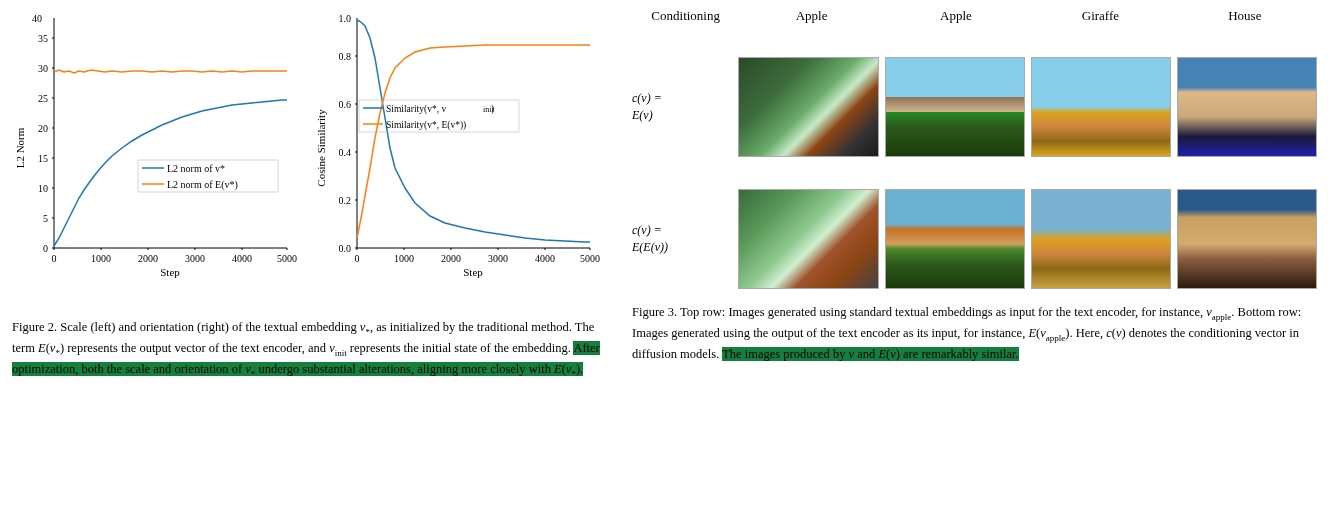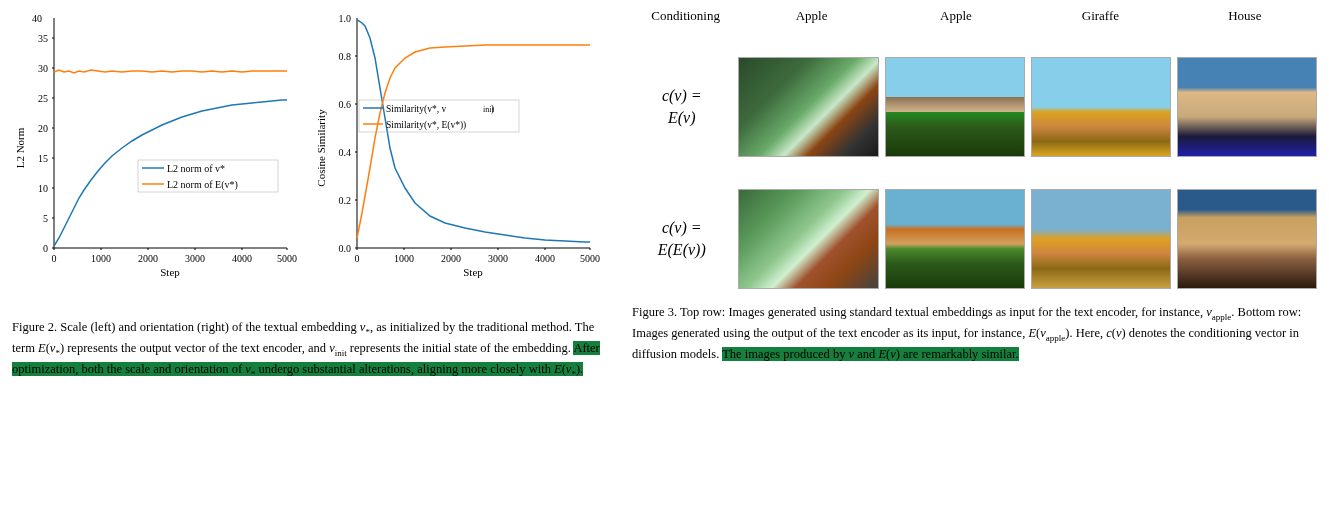--- a/index.html
+++ b/index.html
@@ -89,22 +89,22 @@
 
     .image-row {
       display: flex;
       flex-direction: row;
       align-items: center;
       gap: 3px;
     }
 
     .row-label {
       width: 107px;
-      font-size: 16px;
-      text-align: center;
+      font-size: 12px;
+      text-align: left;
       font-style: italic;
       padding-right: 4px;
       line-height: 1.4;
     }
 
     .img-placeholder {
       width: 145px;
       height: 100px;
       background: #ccc;
       border: 1px solid #aaa;

